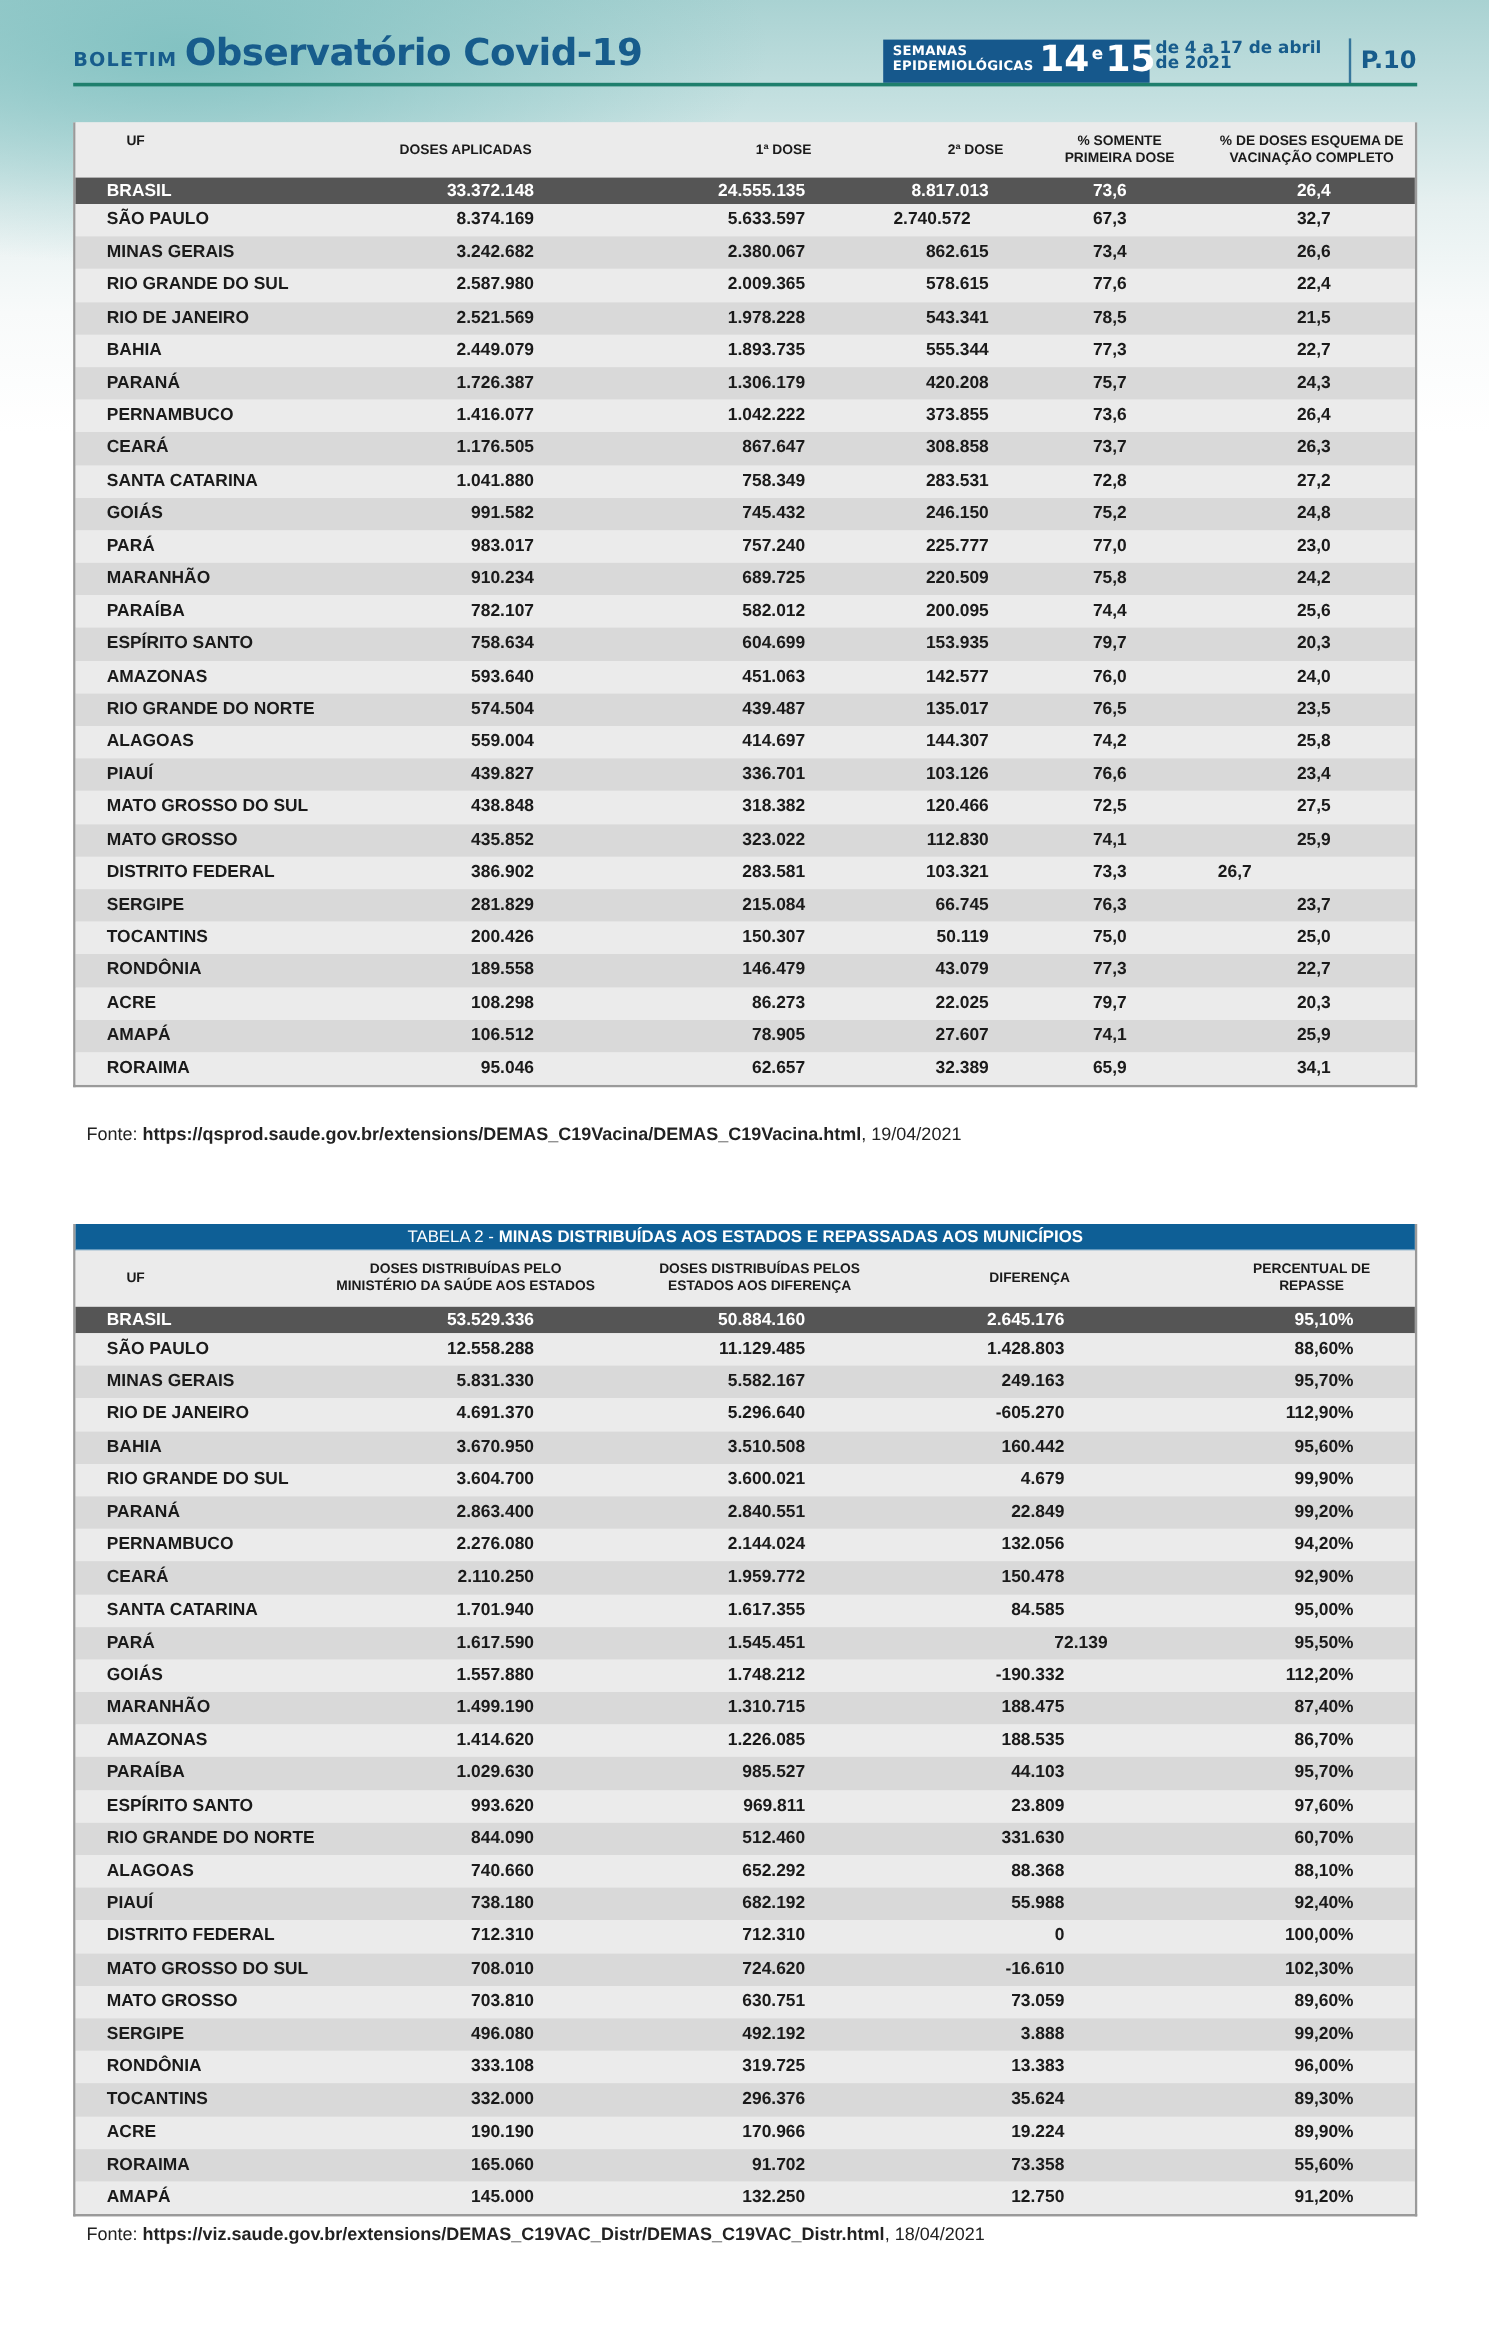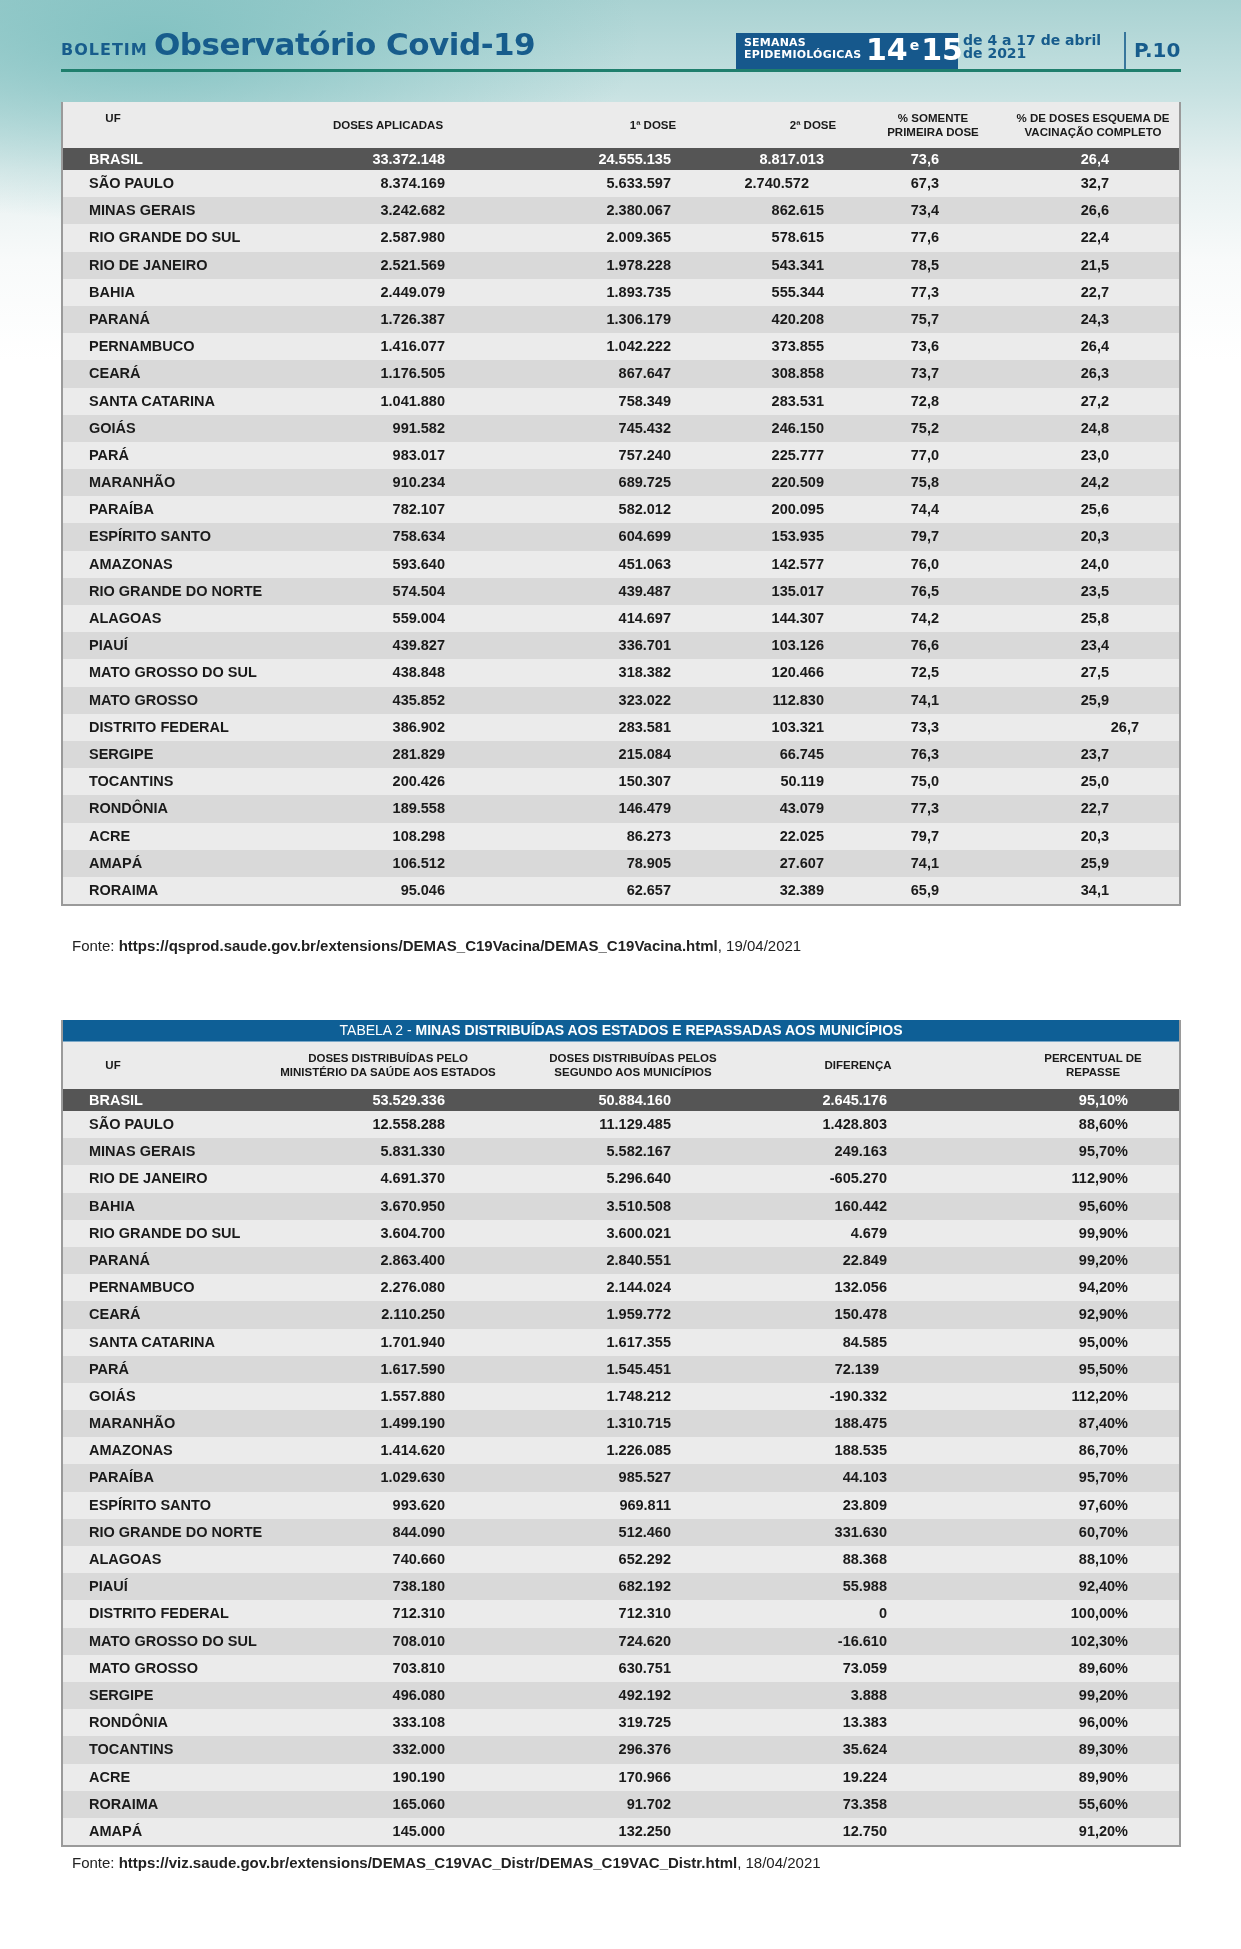--- a/index.html
+++ b/index.html
@@ -252,21 +252,21 @@
         <div class="c r" style="left: 601px; width: 160px;">112.830</div>
         <div class="c r" style="left: 716px; width: 160px;">74,1</div>
         <div class="c r" style="left: 886px; width: 160px;">25,9</div>
       </div>
       <div class="row" style="background: rgb(235, 235, 235);">
         <div class="c uf">DISTRITO FEDERAL</div>
         <div class="c r" style="left: 222px; width: 160px;">386.902</div>
         <div class="c r" style="left: 448px; width: 160px;">283.581</div>
         <div class="c r" style="left: 601px; width: 160px;">103.321</div>
         <div class="c r" style="left: 716px; width: 160px;">73,3</div>
-        <div class="c r" style="left: 916px; width: 160px;">26,7</div>
+        <div class="c r" style="left: 886px; width: 160px; text-align: center;">26,7</div>
       </div>
       <div class="row" style="background: rgb(217, 217, 217);">
         <div class="c uf">SERGIPE</div>
         <div class="c r" style="left: 222px; width: 160px;">281.829</div>
         <div class="c r" style="left: 448px; width: 160px;">215.084</div>
         <div class="c r" style="left: 601px; width: 160px;">66.745</div>
         <div class="c r" style="left: 716px; width: 160px;">76,3</div>
         <div class="c r" style="left: 886px; width: 160px;">23,7</div>
       </div>
       <div class="row" style="background: rgb(235, 235, 235);">
@@ -321,21 +321,21 @@
     <span>TABELA 2 - </span><b>MINAS DISTRIBUÍDAS AOS ESTADOS E REPASSADAS AOS MUNICÍPIOS</b>
   </div>
   <div class="t-head" style="height:47px;">
     <div class="h" style="left:20px; width:60px; top:16px;">UF</div>
     <div class="h" style="left:200px; width:250px; top:9px;">
       <div>DOSES DISTRIBUÍDAS PELO</div>
       <div>MINISTÉRIO DA SAÚDE AOS ESTADOS</div>
     </div>
     <div class="h" style="left:470px; width:200px; top:9px;">
       <div>DOSES DISTRIBUÍDAS PELOS</div>
-      <div>SEGUNDO AOS MUNICÍPIOS</div>
+      <div>ESTADOS AOS DIFERENÇA</div>
     </div>
     <div class="h" style="left:740px; width:110px; top:16px;">DIFERENÇA</div>
     <div class="h" style="left:960px; width:140px; top:9px;">
       <div>PERCENTUAL DE</div>
       <div>REPASSE</div>
     </div>
   </div>
   <div class="rows" id="t2-rows">
       <div class="row total">
         <div class="c uf">BRASIL</div>
@@ -404,21 +404,21 @@
         <div class="c uf">SANTA CATARINA</div>
         <div class="c r" style="left: 222px; width: 160px;">1.701.940</div>
         <div class="c r" style="left: 448px; width: 160px;">1.617.355</div>
         <div class="c r" style="left: 664px; width: 160px;">84.585</div>
         <div class="c r" style="left: 905px; width: 160px;">95,00%</div>
       </div>
       <div class="row" style="background: rgb(217, 217, 217);">
         <div class="c uf">PARÁ</div>
         <div class="c r" style="left: 222px; width: 160px;">1.617.590</div>
         <div class="c r" style="left: 448px; width: 160px;">1.545.451</div>
-        <div class="c r" style="left: 656px; width: 160px;">72.139</div>
+        <div class="c r" style="left: 700px; width: 160px;">72.139</div>
         <div class="c r" style="left: 905px; width: 160px;">95,50%</div>
       </div>
       <div class="row" style="background: rgb(235, 235, 235);">
         <div class="c uf">GOIÁS</div>
         <div class="c r" style="left: 222px; width: 160px;">1.557.880</div>
         <div class="c r" style="left: 448px; width: 160px;">1.748.212</div>
         <div class="c r" style="left: 664px; width: 160px;">-190.332</div>
         <div class="c r" style="left: 905px; width: 160px;">112,20%</div>
       </div>
       <div class="row" style="background: rgb(217, 217, 217);">

